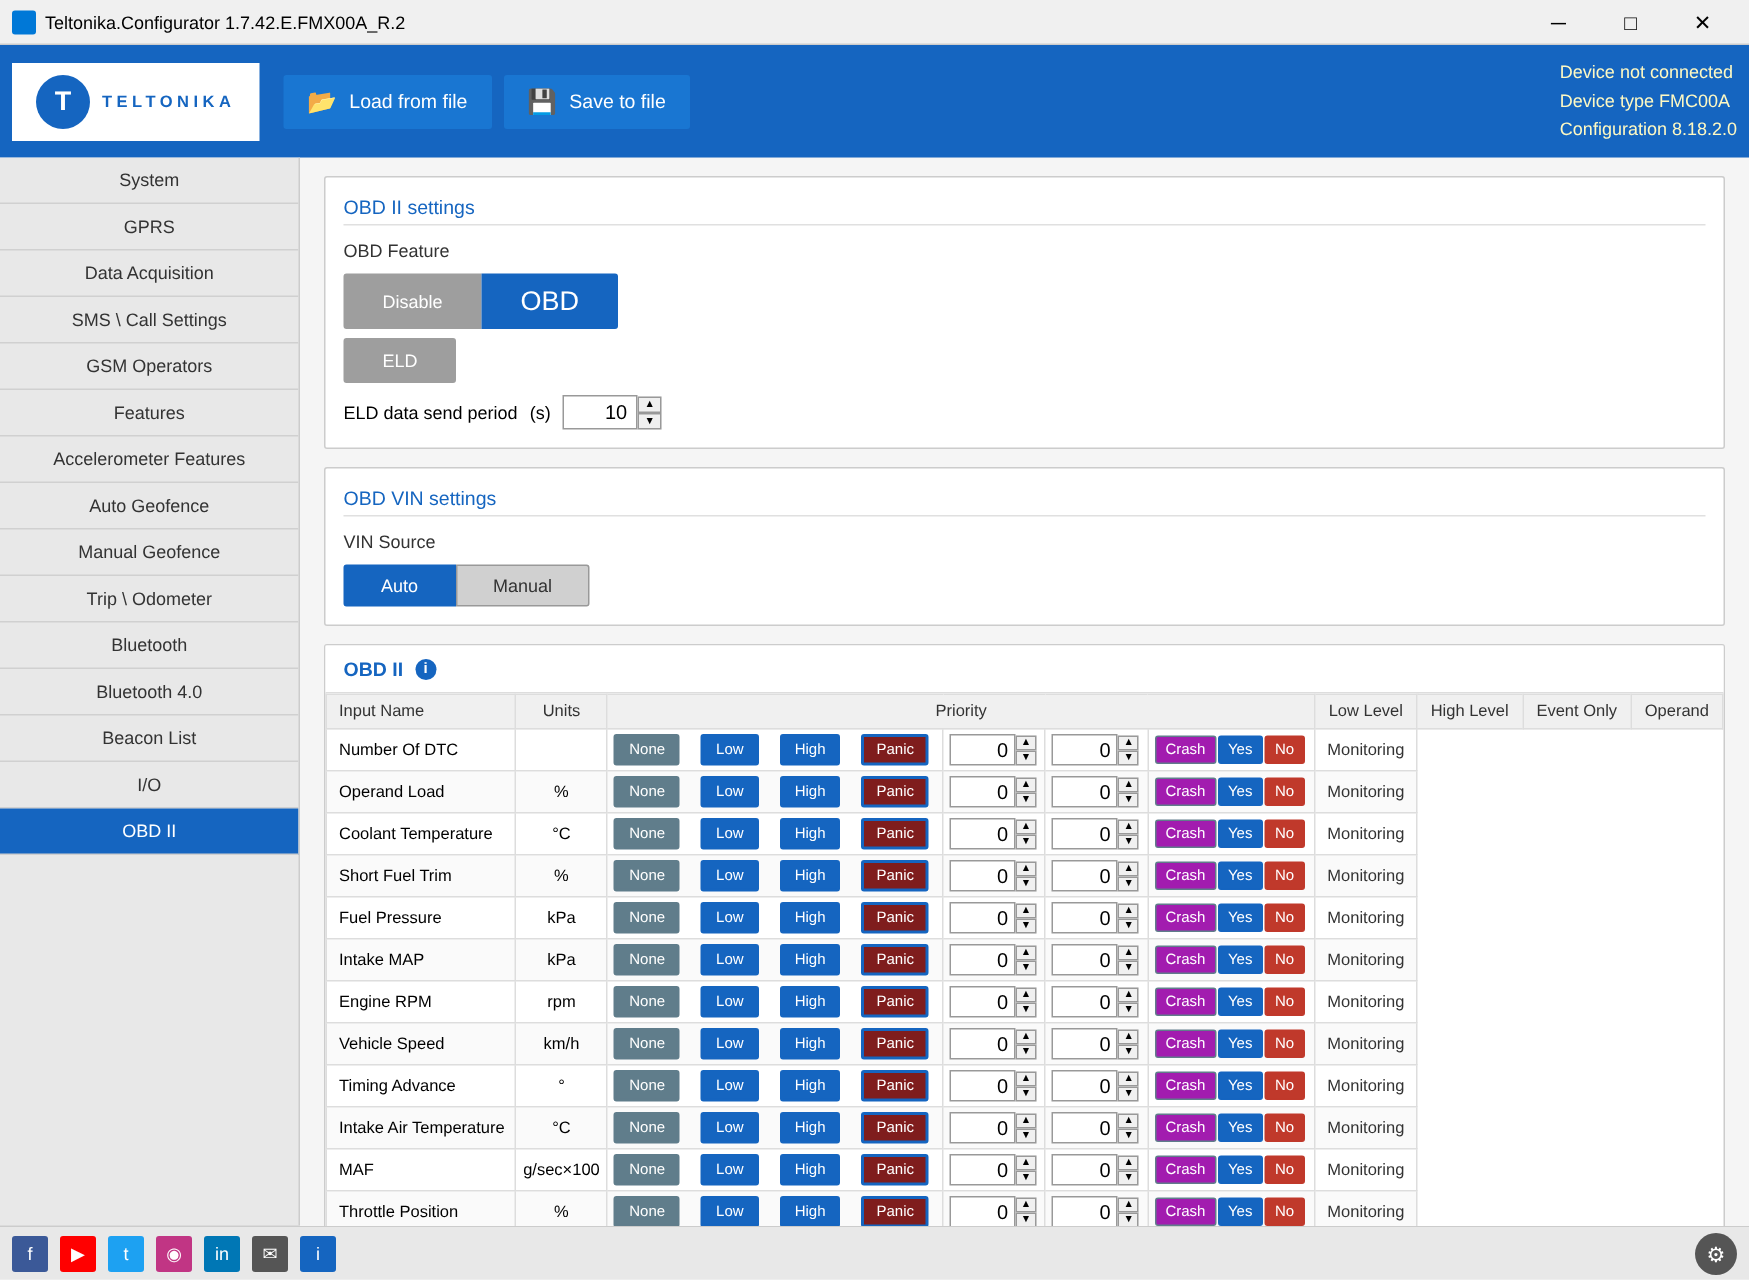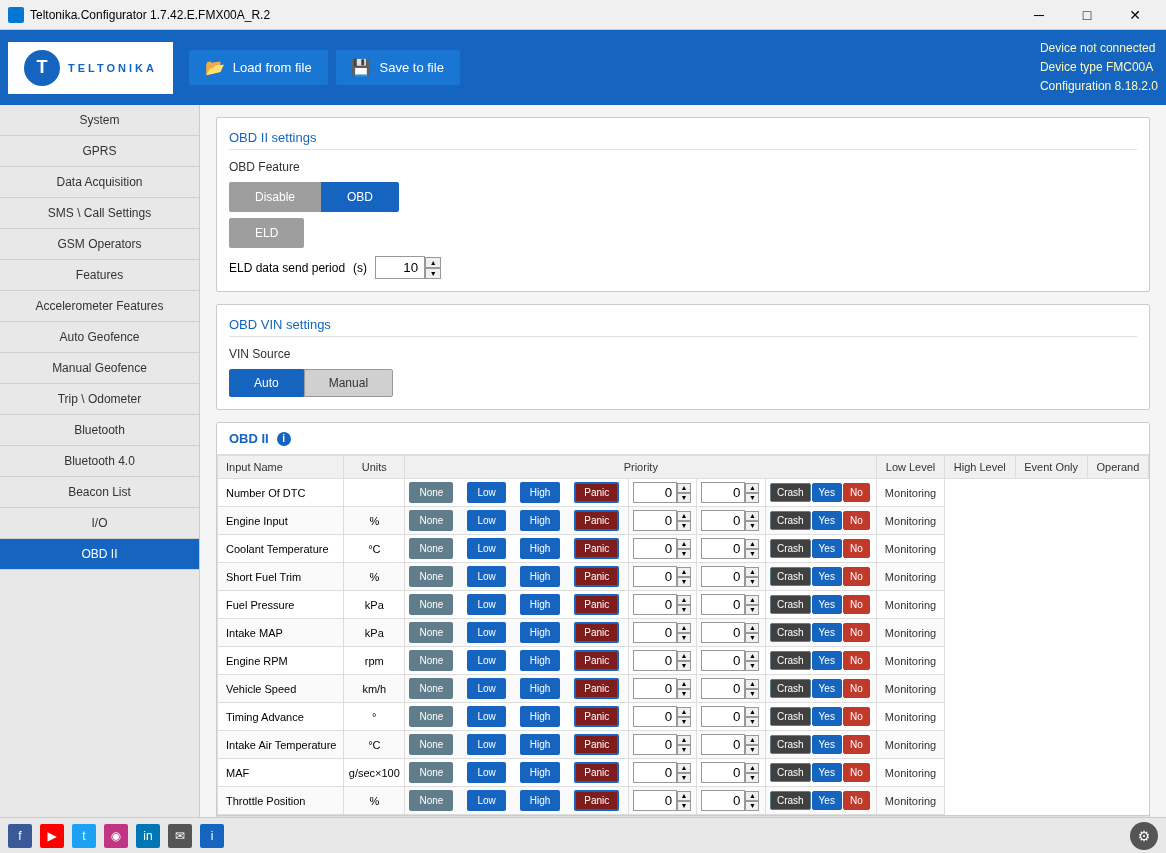--- a/index.html
+++ b/index.html
@@ -63,21 +63,21 @@
     .p-btn.high { background: #1565c0; color: white; border-color: #1565c0; }
     .p-btn.panic { background: #7f1d1d; color: white; border-color: #1565c0; }
 
     
     .level-input { display: flex; align-items: center; }
     .level-input input { width: 50px; border: 1px solid #999; padding: 2px 4px; text-align: right; }
 
     
     .event-group { display: flex; gap: 1px; }
     .e-btn { padding: 3px 6px; border: 1px solid #888; cursor: pointer; font-size: 10px; border-radius: 2px; }
-    .e-btn.crash { background: #404040; color: white; border-color: #607d8b; }
+    .e-btn.crash { background: #a21caf; color: white; border-color: #607d8b; }
     .e-btn.yes { background: #1565c0; color: white; border-color: #1565c0; }
     .e-btn.no { background: #c0392b; color: white; border-color: #c0392b; }
 
     .operand-text { font-size: 11px; color: #333; }
 
     
     .scroll-bar-area { height: 12px; background: #e0e0e0; border-top: 1px solid #ccc; position: relative; }
     .scroll-thumb { width: 200px; height: 10px; background: #1565c0; position: absolute; left: 0; top: 1px; border-radius: 2px; }
 
     
@@ -152,21 +152,21 @@
       <div class="sidebar-item active">OBD II</div>
     </div>
 
   <div class="content">
 
     <div class="section">
       <div class="section-title">OBD II settings</div>
       <div class="feature-label">OBD Feature</div>
       <div style="display:flex;gap:0;margin-bottom:6px;">
         <button class="p-btn" style="background:#9e9e9e;color:white;border-color:#9e9e9e;padding:6px 24px;font-size:12px;border-radius:2px 0 0 2px;">Disable</button>
-        <button class="p-btn" style="background:#1565c0;color:white;border-color:#1565c0;padding:6px 24px;font-size:12px;border-radius:0 2px 2px 0;">OBD</button>
+        <button class="p-btn" style="background:#1565c0;color:white;border-color:#1565c0;padding:6px 24px;font-size:18px;border-radius:0 2px 2px 0;">OBD</button>
       </div>
       <div>
         <button class="p-btn" style="background:#9e9e9e;color:white;border-color:#9e9e9e;padding:6px 24px;font-size:12px;border-radius:2px;">ELD</button>
       </div>
       <div class="eld-period">
         <span>ELD data send period</span>
         <span>(s)</span>
         <div style="display:flex;align-items:center;">
           <input type="text" value="10" style="width: 50px; border: 1px solid rgb(153, 153, 153); padding: 3px 6px; text-align: right;">
           <div style="display:flex;flex-direction:column;">
@@ -237,21 +237,21 @@
       <td>
         <div class="event-group">
           <button class="e-btn crash">Crash</button>
           <button class="e-btn yes">Yes</button>
           <button class="e-btn no">No</button>
         </div>
       </td>
       <td class="operand-text">Monitoring</td>
     </tr>
               <tr>
-      <td class="input-name">Engine Input</td>
+      <td class="input-name">Operand Load</td>
       <td>%</td>
       <td>
         <div class="priority-group">
           <button class="p-btn none">None</button>
           <button class="p-btn low">Low</button>
           <button class="p-btn high">High</button>
           <button class="p-btn panic">Panic</button>
         </div>
       </td>
       <td>

